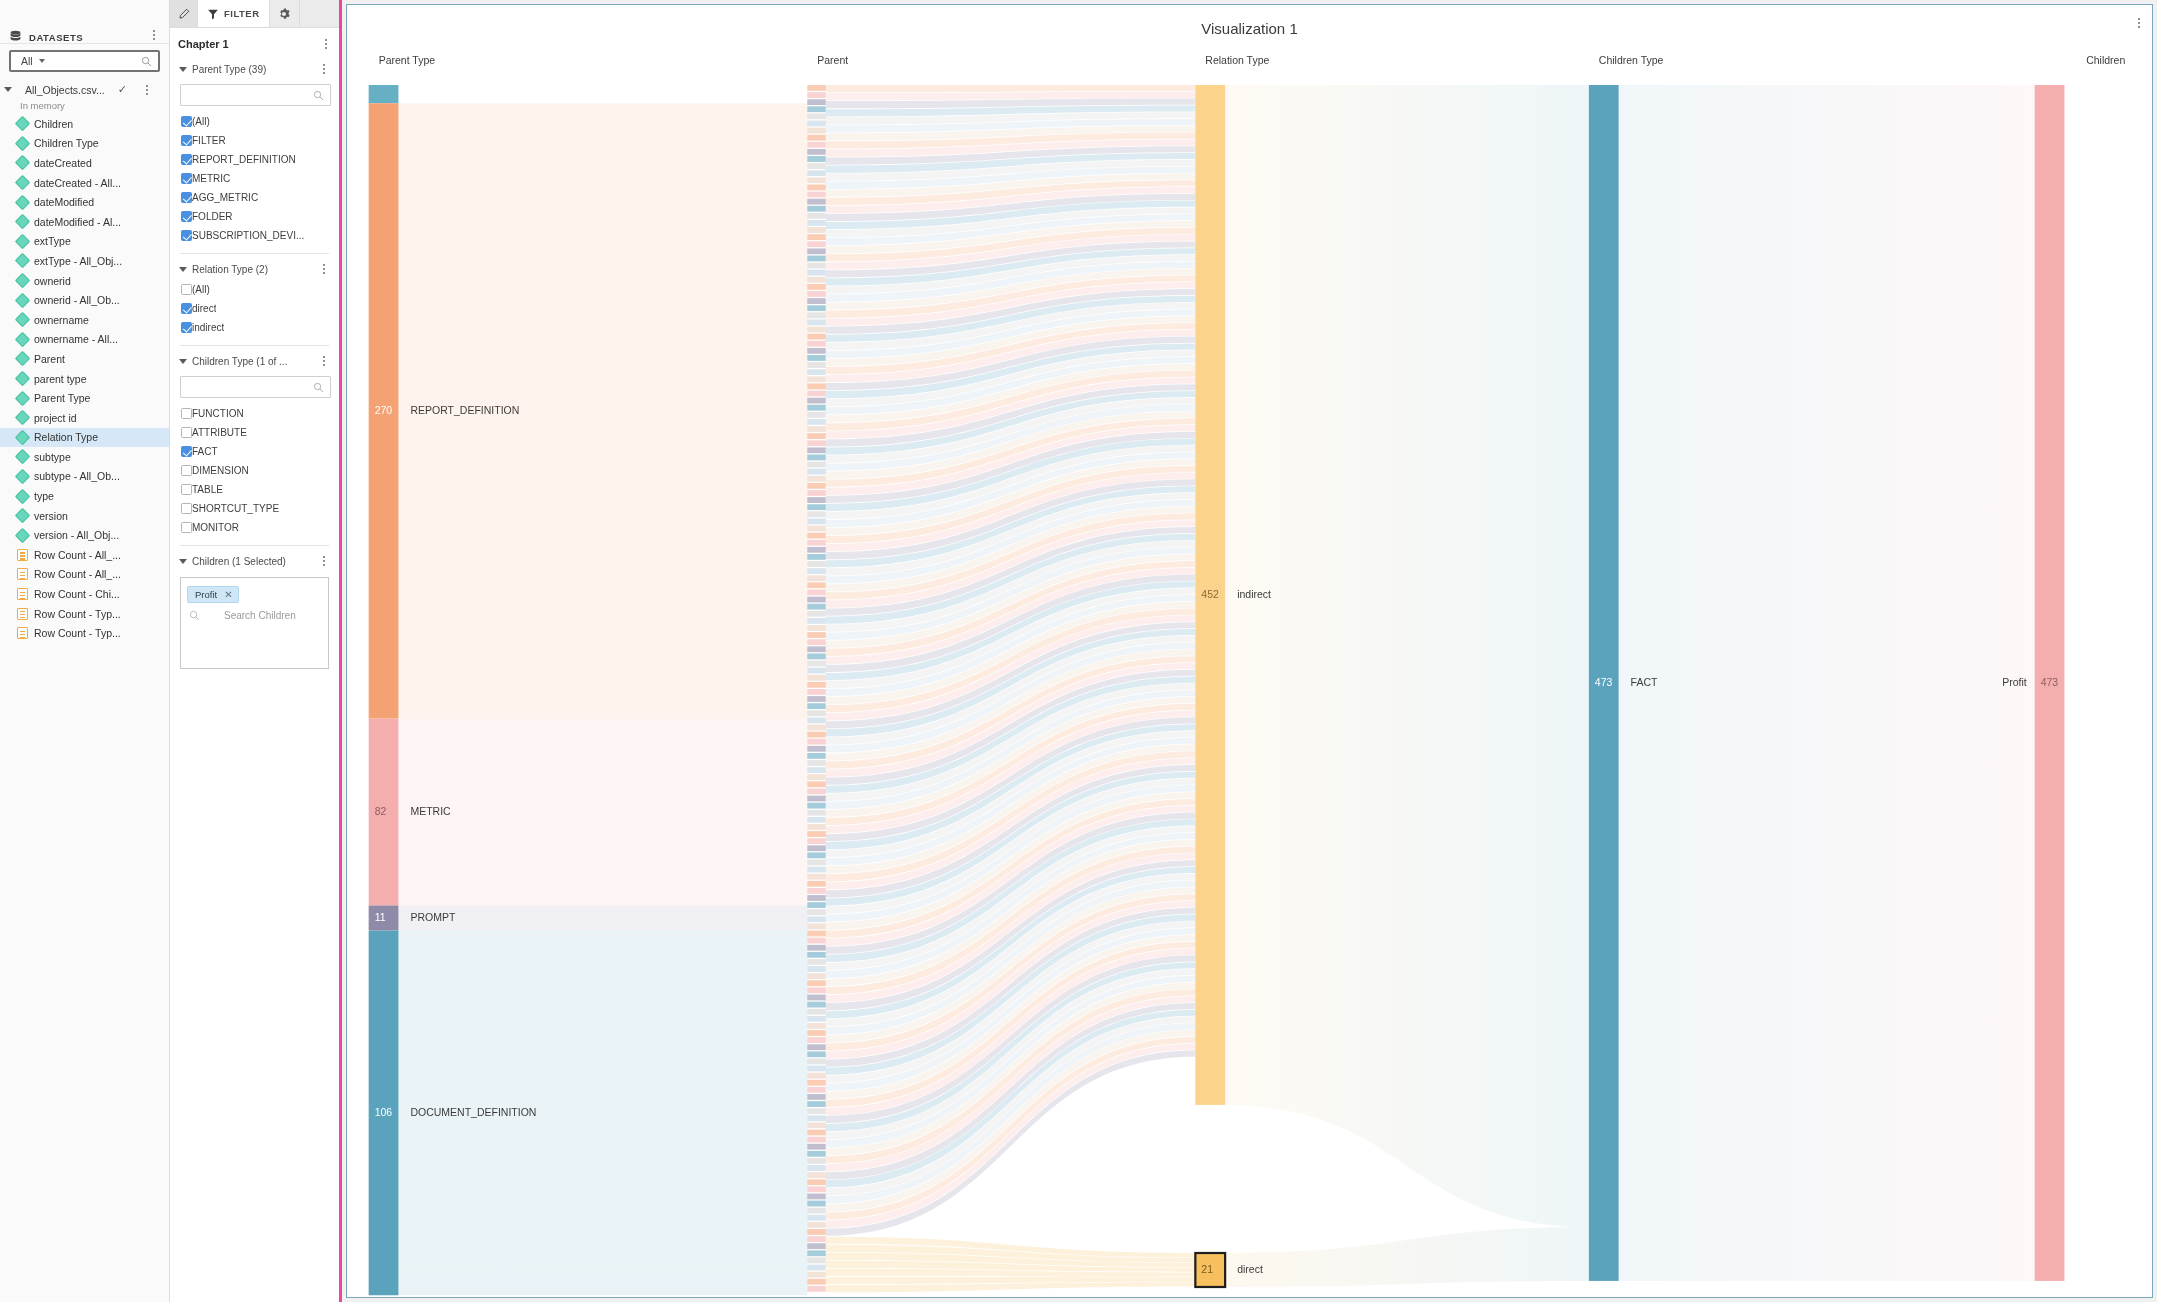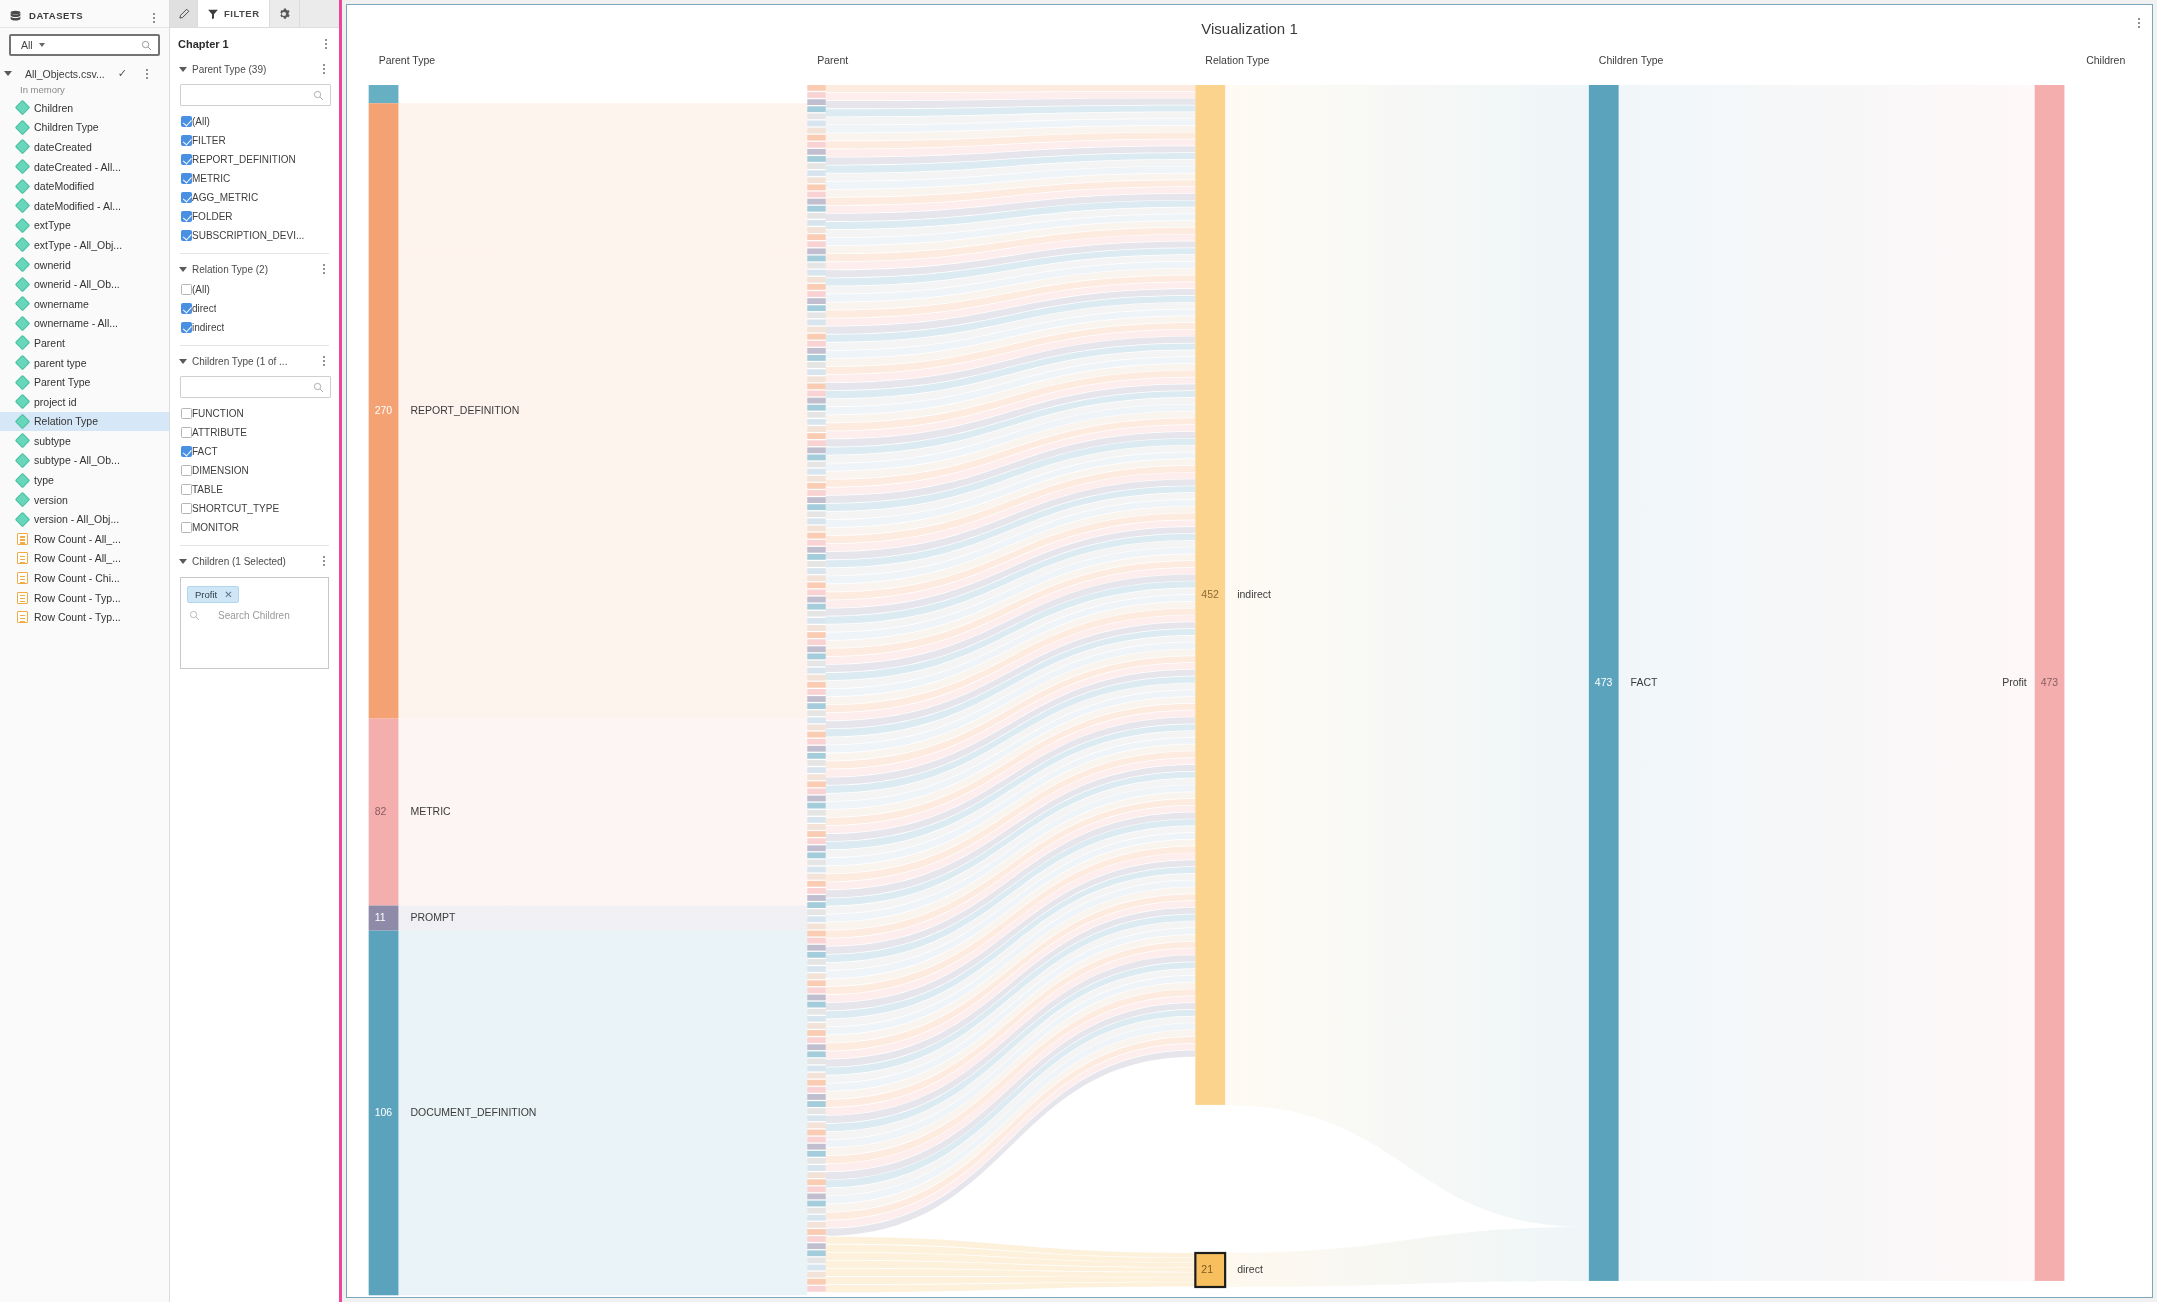--- a/index.html
+++ b/index.html
@@ -15,22 +15,22 @@
 
   
   .datasets-panel {
     width: 170px; min-width: 170px; height: 100%;
     background: #fafafa;
     border-right: 1px solid #dcdcdc;
     display: flex; flex-direction: column;
     position: relative;
   }
   .ds-header {
-    display: flex; align-items: flex-start;
-    height: 28px; padding: 10px 8px 0 9px;
+    display: flex; align-items: flex-end;
+    height: 44px; padding: 4px 8px 0 9px;
     border-bottom: 1px solid #e6e6e6;
     background: #fafafa;
   }
   .ds-header-title {
     font-size: 9.5px; letter-spacing: .55px; color: #3b3b3b;
     font-weight: 600; margin-left: 7px; flex: 1;
   }
   .db-icon { width: 13px; height: 13px; display:block; }
   .kebab {
     width: 14px; height: 16px;
@@ -170,21 +170,21 @@
     height: 92px; padding: 6px 6px 0 6px; background: #fff;
   }
   .token {
     display: inline-flex; align-items: center; gap: 7px;
     background: #cfe6f7; border: 1px solid #b3d6ef;
     border-radius: 2px; padding: 2px 5px 2px 7px; height: 17px;
   }
   .token-text { font-size: 9.5px; color: #2f3d47; }
   .token-x { font-size: 10px; color: #5b7487; cursor: pointer; line-height: 1; }
   .children-search {
-    display: flex; align-items: flex-start; gap: 18px;
+    display: flex; align-items: flex-start; gap: 24px;
     margin-top: 7px; padding-left: 2px;
   }
   .children-ph { font-size: 10px; color: #9a9a9a; }
 
   
   .viz-area {
     flex: 1; height: 100%; background: #f1f1f1;
     padding: 4px 4px 4px 4px; position: relative;
   }
   .viz-card {

